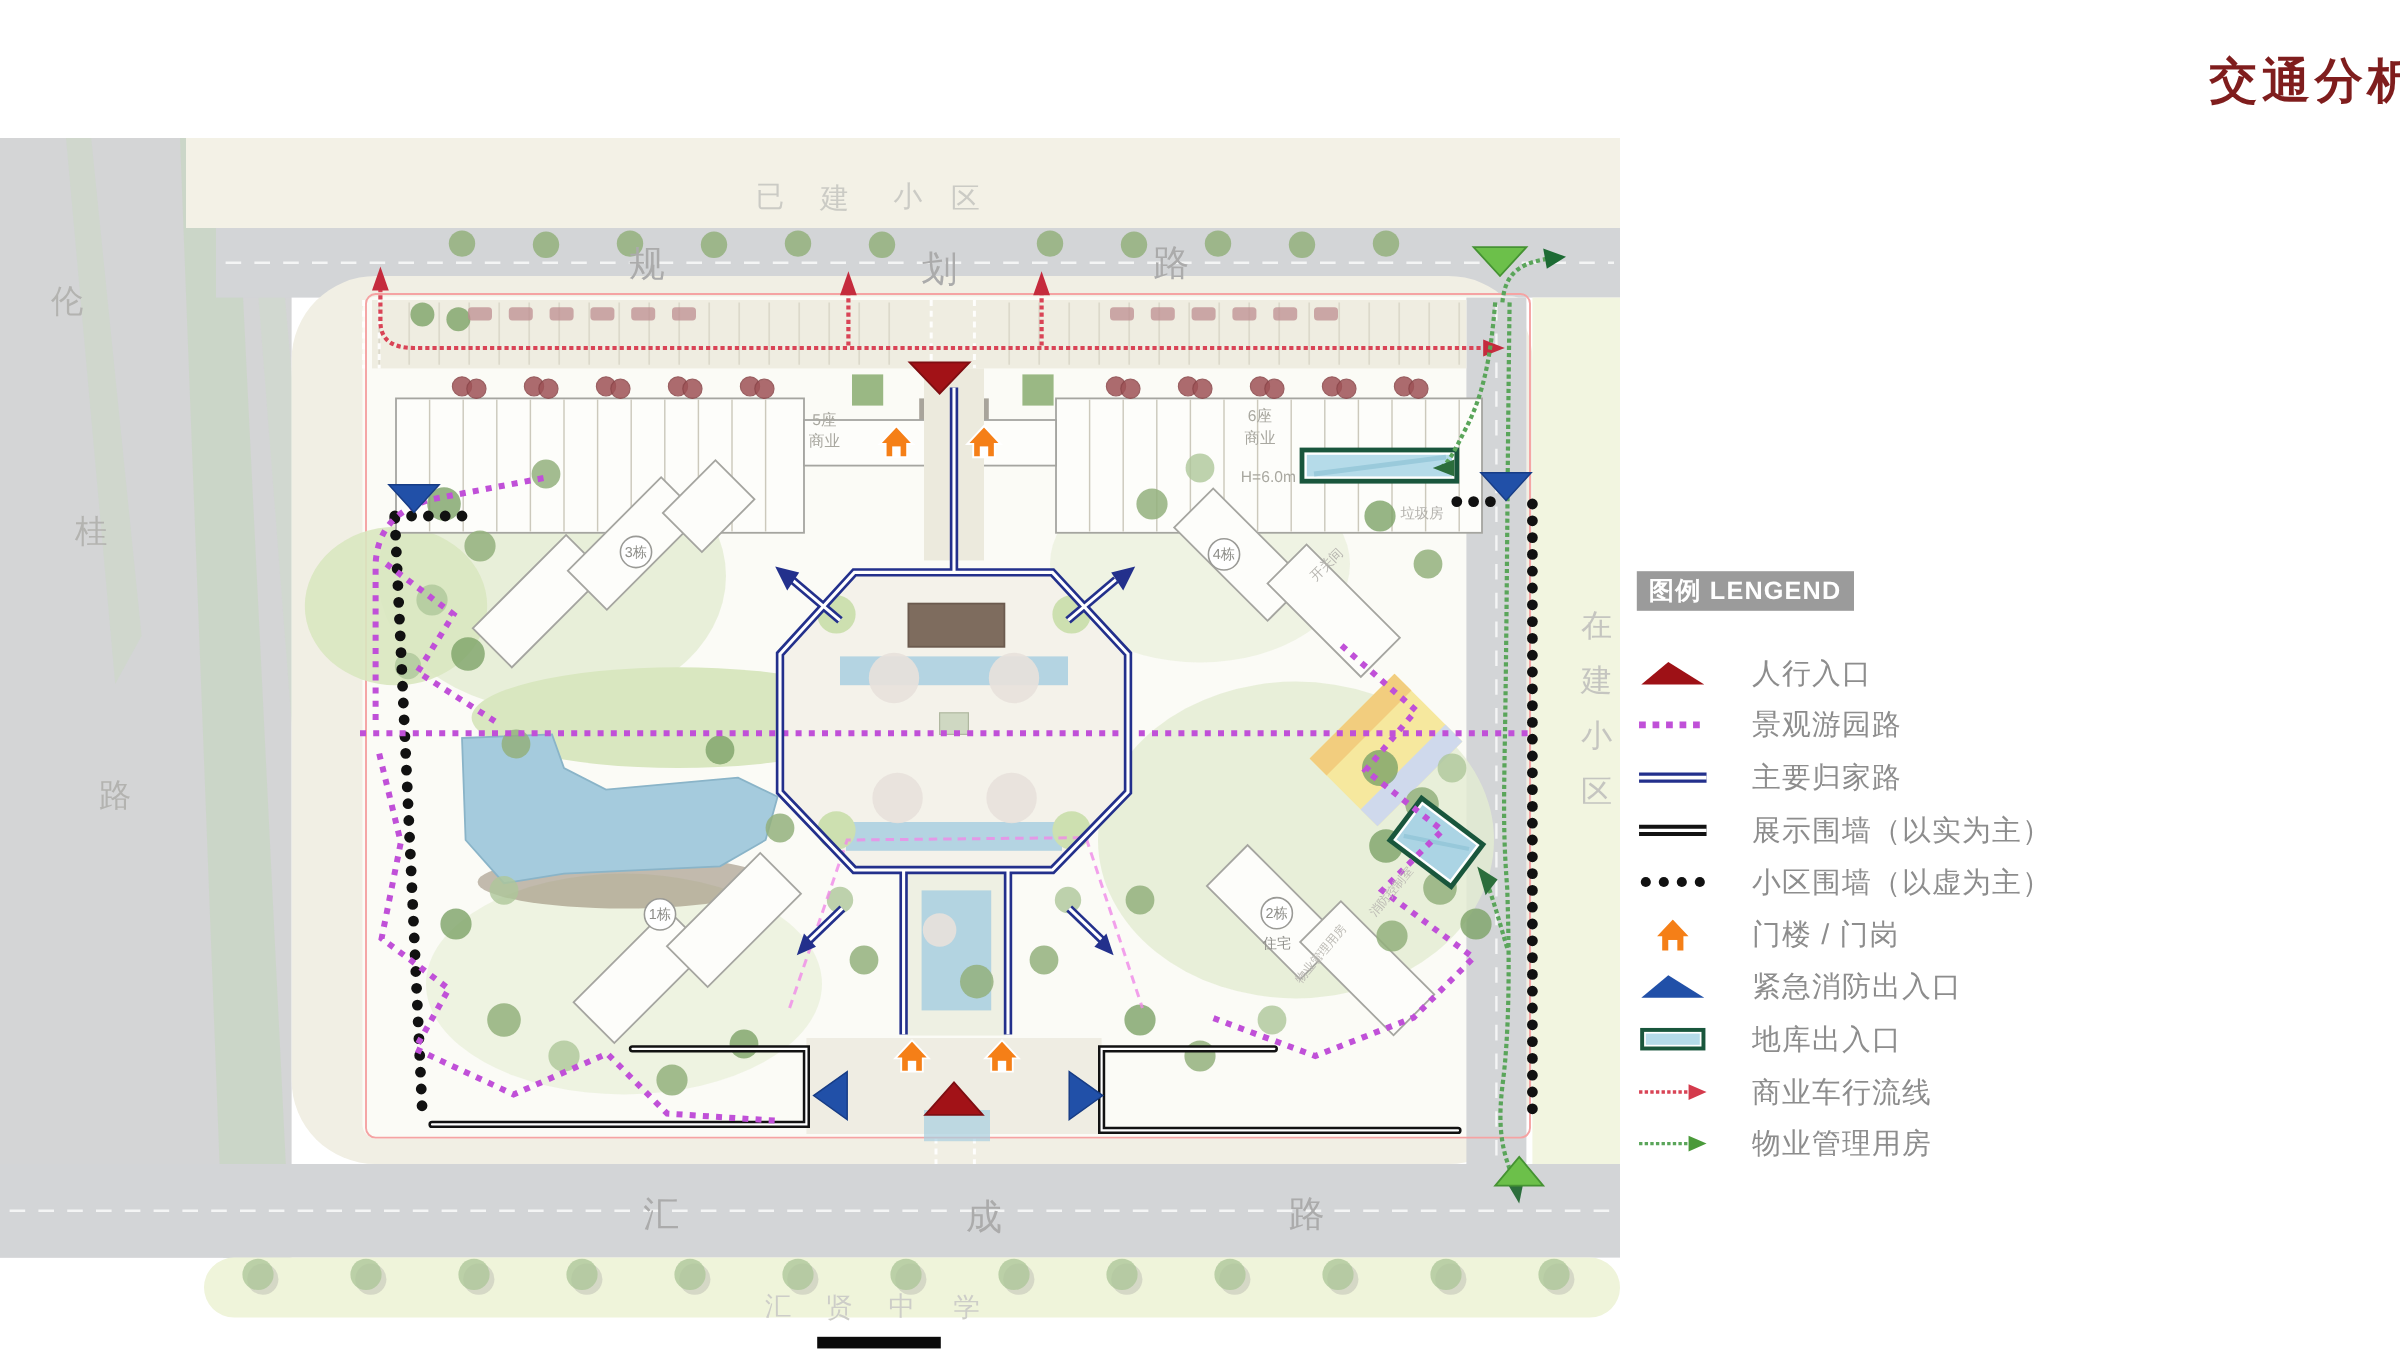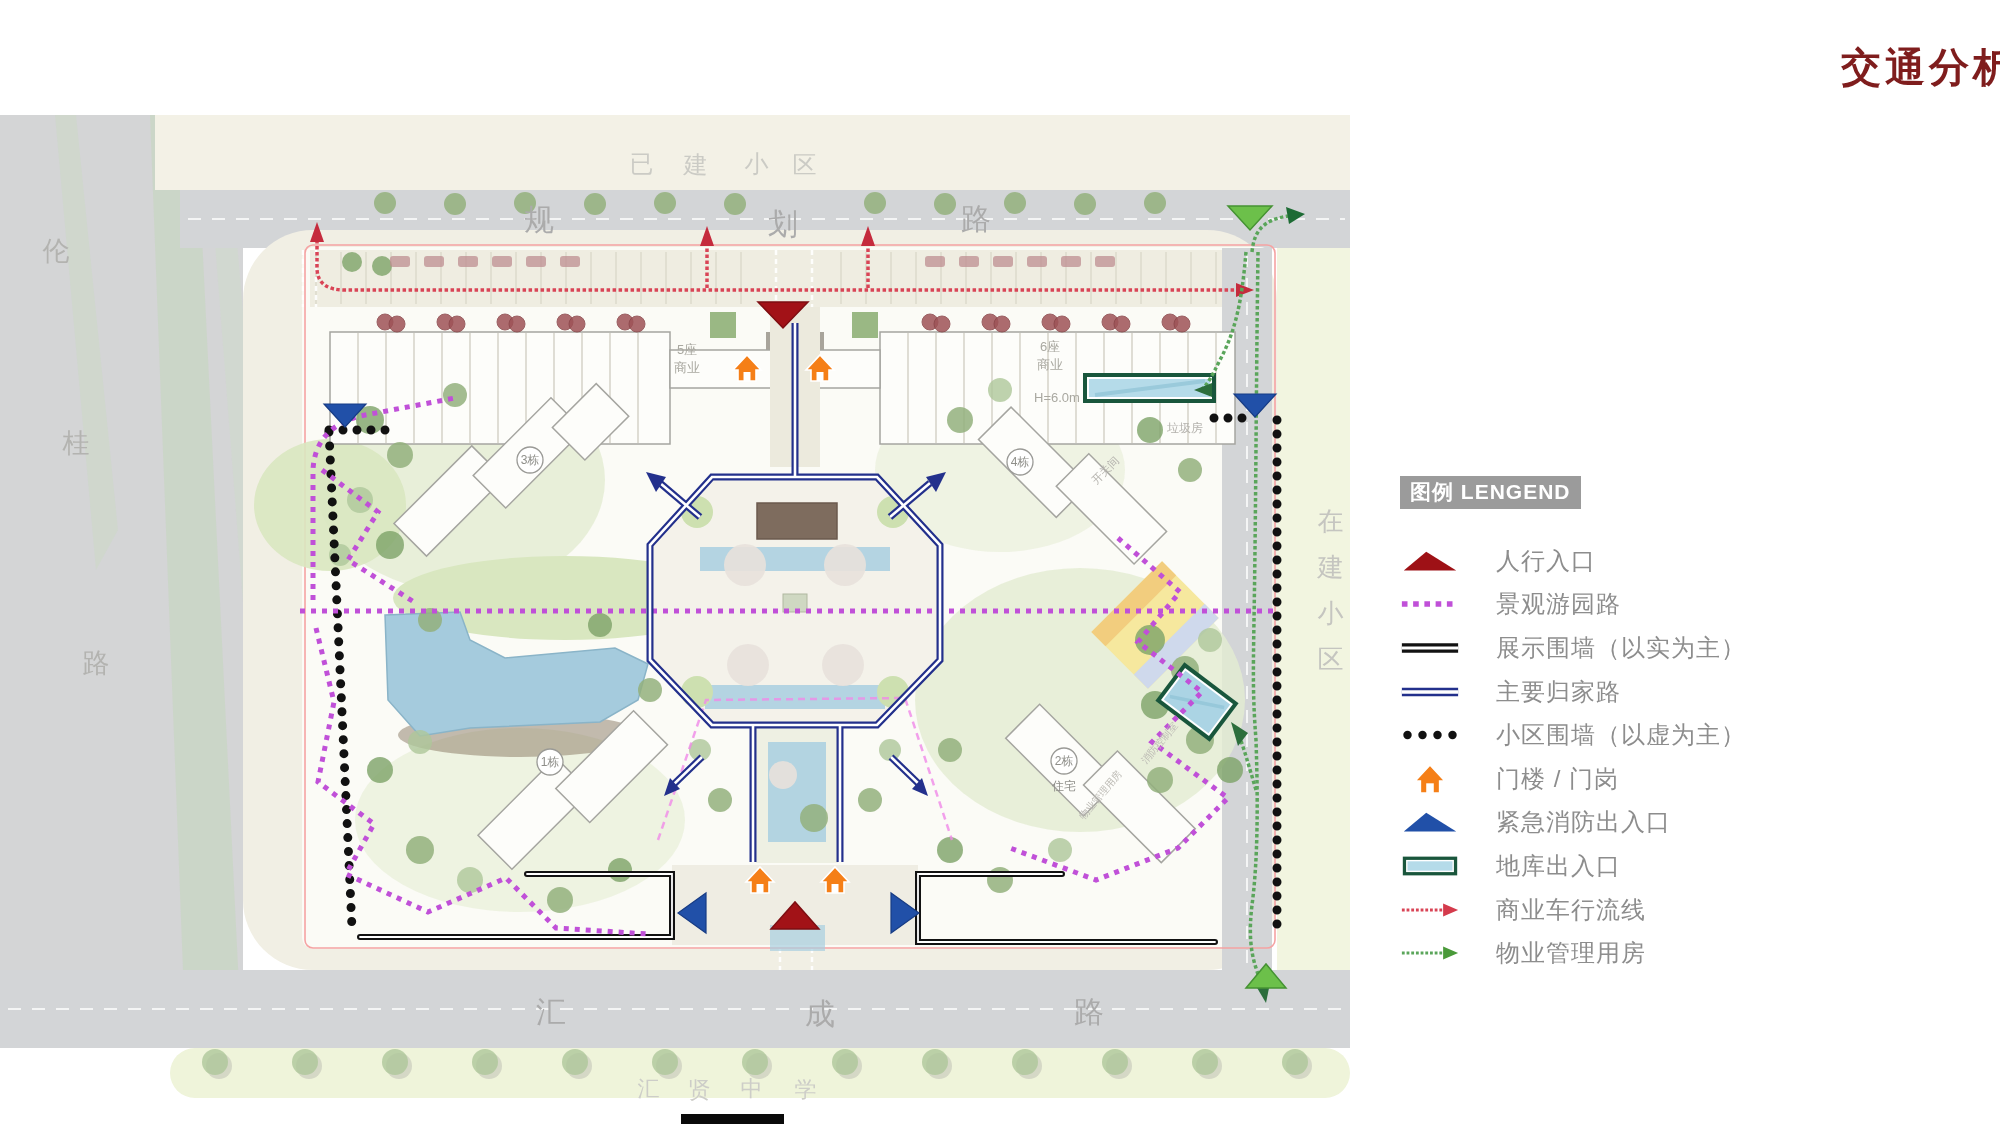--- a/index.html
+++ b/index.html
@@ -30,21 +30,21 @@
   .faintlabel{fill:#cbcbc5;font-size:24px;letter-spacing:1px;}
   .blabel{fill:#8f8f8a;font-size:12px;}
   .slabel{fill:#a9a8a0;font-size:13px;}
   .xslabel{fill:#b5b3ae;font-size:11px;}
   .bcircle{fill:#ffffff;stroke:#9a9a96;stroke-width:1.3;}
   text{text-anchor:middle;}
   
   #title{position:absolute;left:1841px;top:40px;font-size:40px;font-weight:800;
     color:#7f1d1d;letter-spacing:4px;white-space:nowrap;}
   
-  #legend{position:absolute;left:1400px;top:476px;width:340px;}
+  #legend{position:absolute;left:1364px;top:476px;width:340px;}
   #legend-header{display:inline-block;background:#9b9b9b;color:#ffffff;font-weight:700;
     font-size:21px;padding:2px 10px 3px 10px;letter-spacing:1px;}
   #legend-items{margin-top:30px;}
   .lrow{display:flex;align-items:center;height:43.6px;}
   .lswatch{width:60px;height:34px;flex:0 0 60px;margin-right:36px;}
   .llabel{color:#8d8d8d;font-size:24px;letter-spacing:1px;white-space:nowrap;}
 </style>
 </head>
 <body>
 
@@ -427,31 +427,31 @@
       <span class="llabel">人行入口</span>
     </div>
     <div class="lrow">
       <svg class="lswatch" viewBox="0 0 64 34">
         <line x1="2" y1="17" x2="62" y2="17" stroke="#c050d8" stroke-width="6" stroke-dasharray="6 6"></line>
           </svg>
       <span class="llabel">景观游园路</span>
     </div>
     <div class="lrow">
       <svg class="lswatch" viewBox="0 0 64 34">
+        <line x1="2" y1="17" x2="62" y2="17" stroke="#23308c" stroke-width="9"></line>
+        <line x1="2" y1="17" x2="62" y2="17" stroke="#ffffff" stroke-width="3.5"></line>
+          </svg>
+      <span class="llabel">主要归家路</span>
+    </div>
+    <div class="lrow">
+      <svg class="lswatch" viewBox="0 0 64 34">
         <line x1="2" y1="17" x2="62" y2="17" stroke="#121212" stroke-width="10"></line>
         <line x1="2" y1="17" x2="62" y2="17" stroke="#ffffff" stroke-width="3"></line>
           </svg>
       <span class="llabel">展示围墙（以实为主）</span>
-    </div>
-    <div class="lrow">
-      <svg class="lswatch" viewBox="0 0 64 34">
-        <line x1="2" y1="17" x2="62" y2="17" stroke="#23308c" stroke-width="9"></line>
-        <line x1="2" y1="17" x2="62" y2="17" stroke="#ffffff" stroke-width="3.5"></line>
-          </svg>
-      <span class="llabel">主要归家路</span>
     </div>
     <div class="lrow">
       <svg class="lswatch" viewBox="0 0 64 34">
         <circle cx="8" cy="17" r="4.5" fill="#111"></circle>
             <circle cx="24" cy="17" r="4.5" fill="#111"></circle>
         <circle cx="40" cy="17" r="4.5" fill="#111"></circle>
             <circle cx="56" cy="17" r="4.5" fill="#111"></circle>
           </svg>
       <span class="llabel">小区围墙（以虚为主）</span>
     </div>

